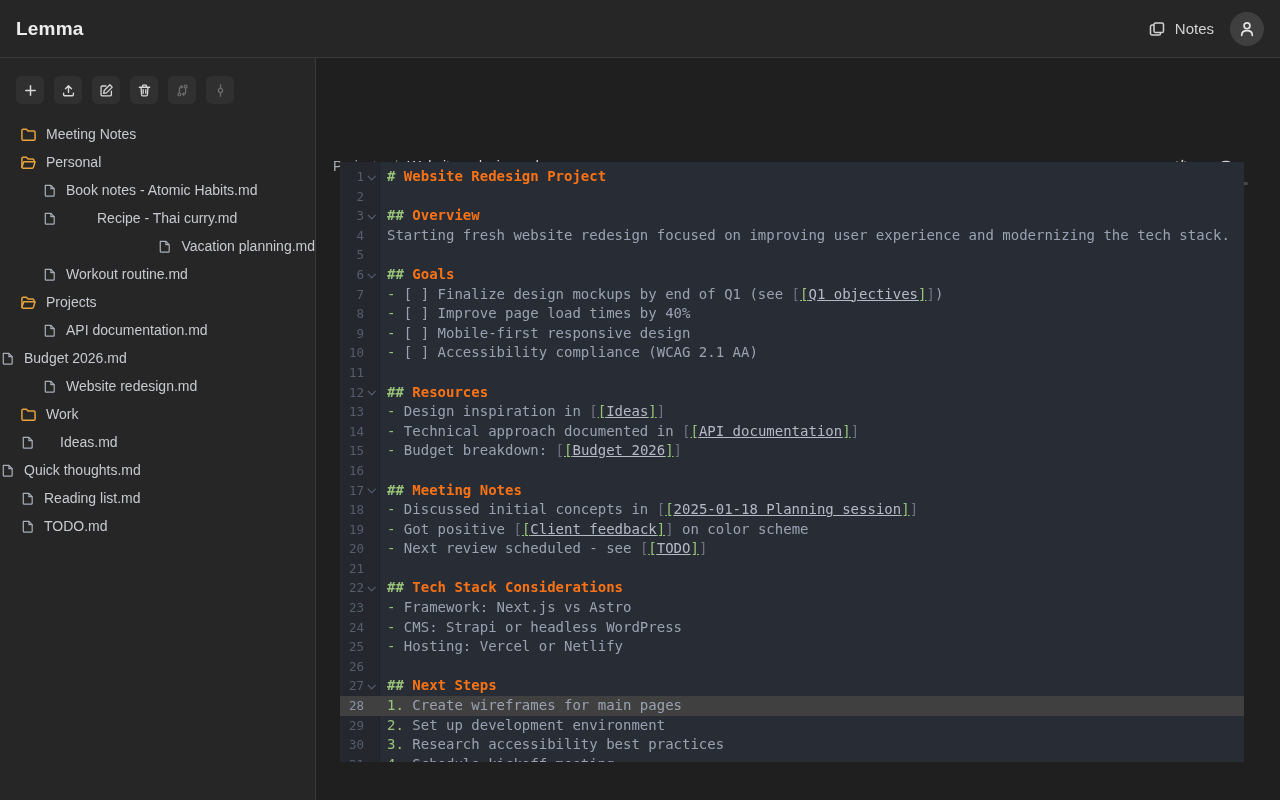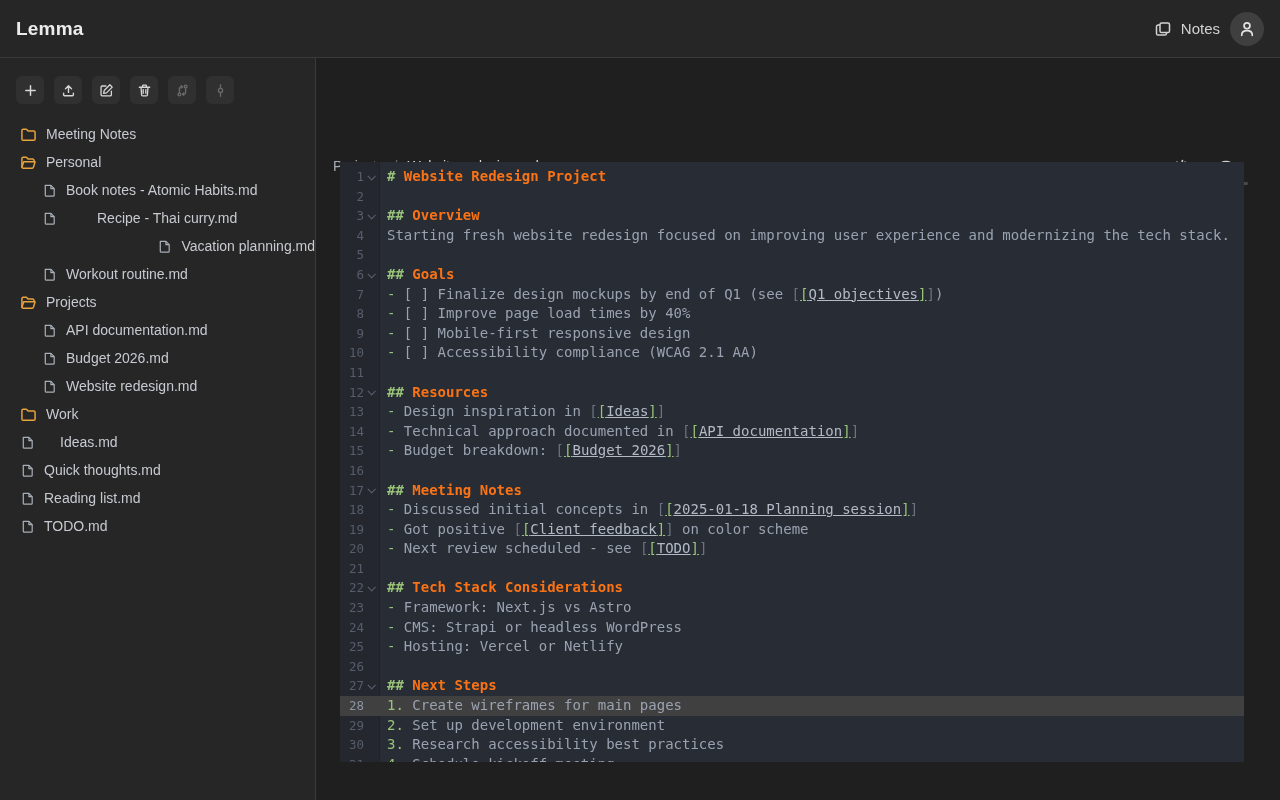--- a/index.html
+++ b/index.html
@@ -11,21 +11,21 @@
   }
 
   
   .header {
     position:absolute; left:0; top:0; width:1280px; height:58px;
     background:#262626; border-bottom:1px solid #3a3a3a;
     display:flex; align-items:center; justify-content:space-between;
     padding:0 16px 0 16px; z-index:5;
   }
   .app-title { font-size:19px; font-weight:bold; color:#ececec; letter-spacing:0.2px; }
-  .header-right { display:flex; align-items:center; gap:10px; }
+  .header-right { display:flex; align-items:center; gap:16px; }
   .notes-btn { display:flex; align-items:center; gap:9px; cursor:pointer; color:#d2d2d2; font-size:15px; }
   .avatar {
     width:34px; height:34px; border-radius:50%; background:#3f3f3f;
     display:flex; align-items:center; justify-content:center; cursor:pointer;
   }
 
   
   .sidebar {
     position:absolute; left:0; top:58px; width:316px; bottom:0;
     background:#262626; border-right:1px solid #3a3a3a;
@@ -228,21 +228,21 @@
       </div>
       <div class="tree-row" style="padding-left: 42px;">
         <span>
           <svg width="15" height="15" viewBox="0 0 16 16" fill="none" stroke="#a8aeb8" stroke-width="1.3" stroke-linejoin="round">
             <path d="M3.5 2.5h6L13 6v7a1 1 0 0 1-1 1H4.5a1 1 0 0 1-1-1z"></path>
             <path d="M9.5 2.5V6H13"></path>
           </svg>
         </span>
         <span>API documentation.md</span>
       </div>
-      <div class="tree-row" style="padding-left: 42px;">
+      <div class="tree-row" style="">
         <span>
           <svg width="15" height="15" viewBox="0 0 16 16" fill="none" stroke="#a8aeb8" stroke-width="1.3" stroke-linejoin="round">
             <path d="M3.5 2.5h6L13 6v7a1 1 0 0 1-1 1H4.5a1 1 0 0 1-1-1z"></path>
             <path d="M9.5 2.5V6H13"></path>
           </svg>
         </span>
         <span>Budget 2026.md</span>
       </div>
       <div class="tree-row" style="padding-left: 42px;">
         <span>
@@ -263,21 +263,21 @@
       </div>
       <div class="tree-row" style="padding-left: 20px; gap: 25px;">
         <span>
           <svg width="15" height="15" viewBox="0 0 16 16" fill="none" stroke="#a8aeb8" stroke-width="1.3" stroke-linejoin="round">
             <path d="M3.5 2.5h6L13 6v7a1 1 0 0 1-1 1H4.5a1 1 0 0 1-1-1z"></path>
             <path d="M9.5 2.5V6H13"></path>
           </svg>
         </span>
         <span>Ideas.md</span>
       </div>
-      <div class="tree-row" style="padding-left: 20px;">
+      <div class="tree-row" style="">
         <span>
           <svg width="15" height="15" viewBox="0 0 16 16" fill="none" stroke="#a8aeb8" stroke-width="1.3" stroke-linejoin="round">
             <path d="M3.5 2.5h6L13 6v7a1 1 0 0 1-1 1H4.5a1 1 0 0 1-1-1z"></path>
             <path d="M9.5 2.5V6H13"></path>
           </svg>
         </span>
         <span>Quick thoughts.md</span>
       </div>
       <div class="tree-row" style="padding-left: 20px;">
         <span>

